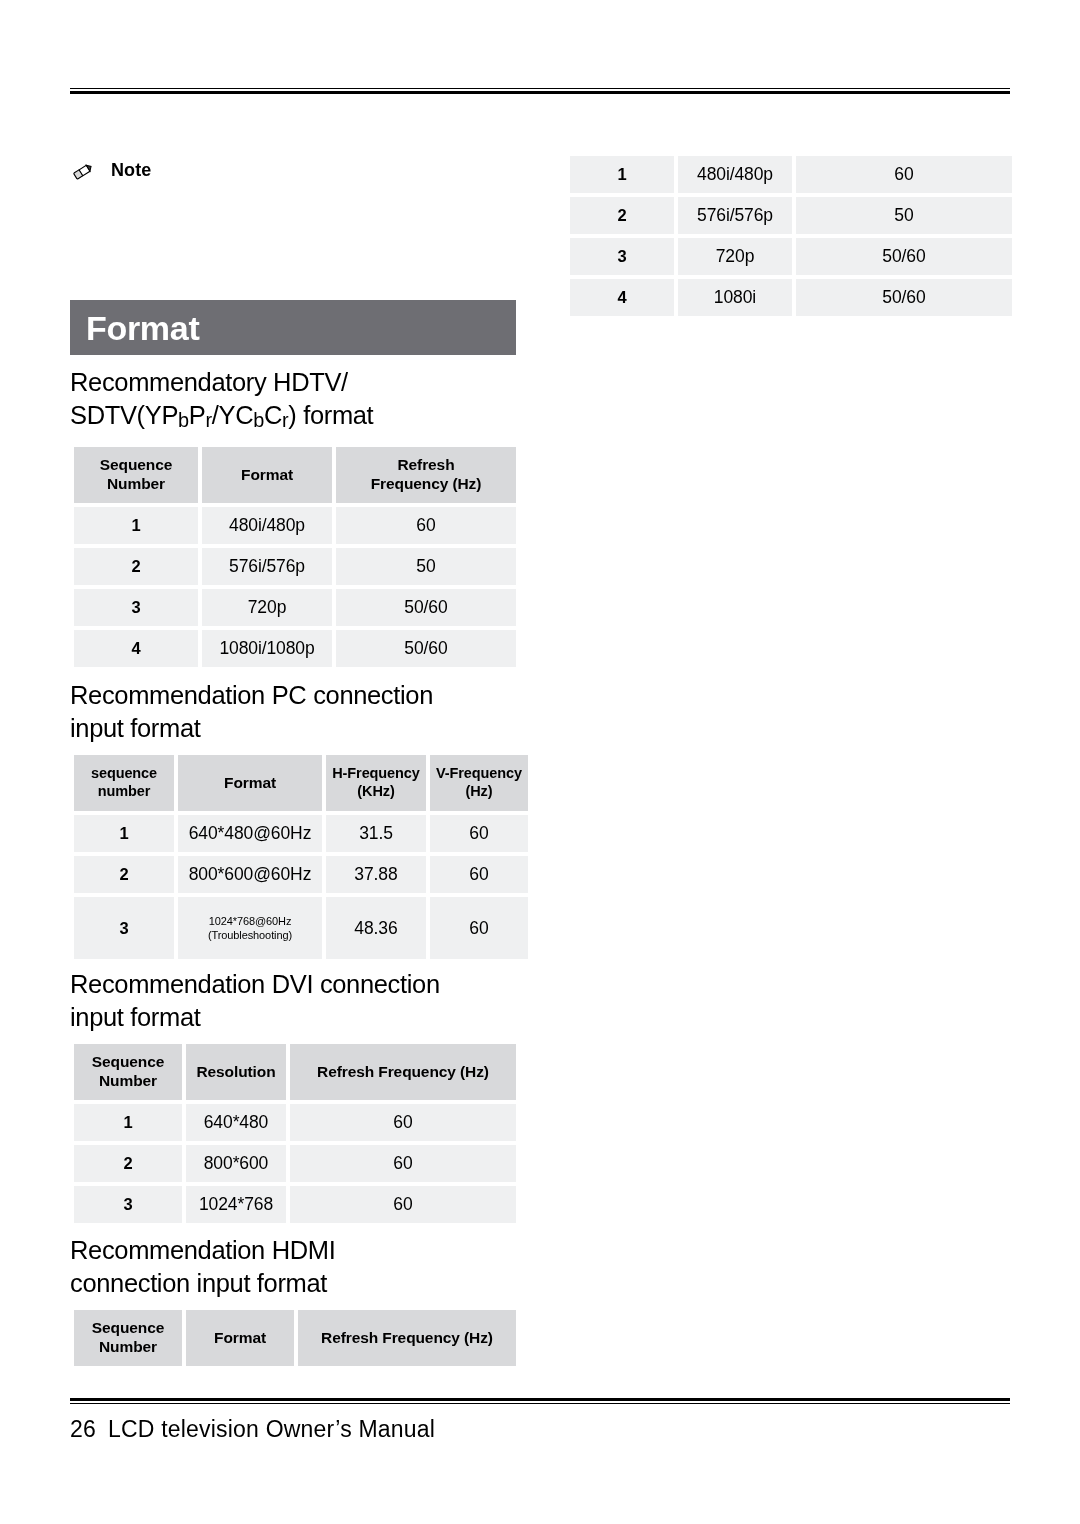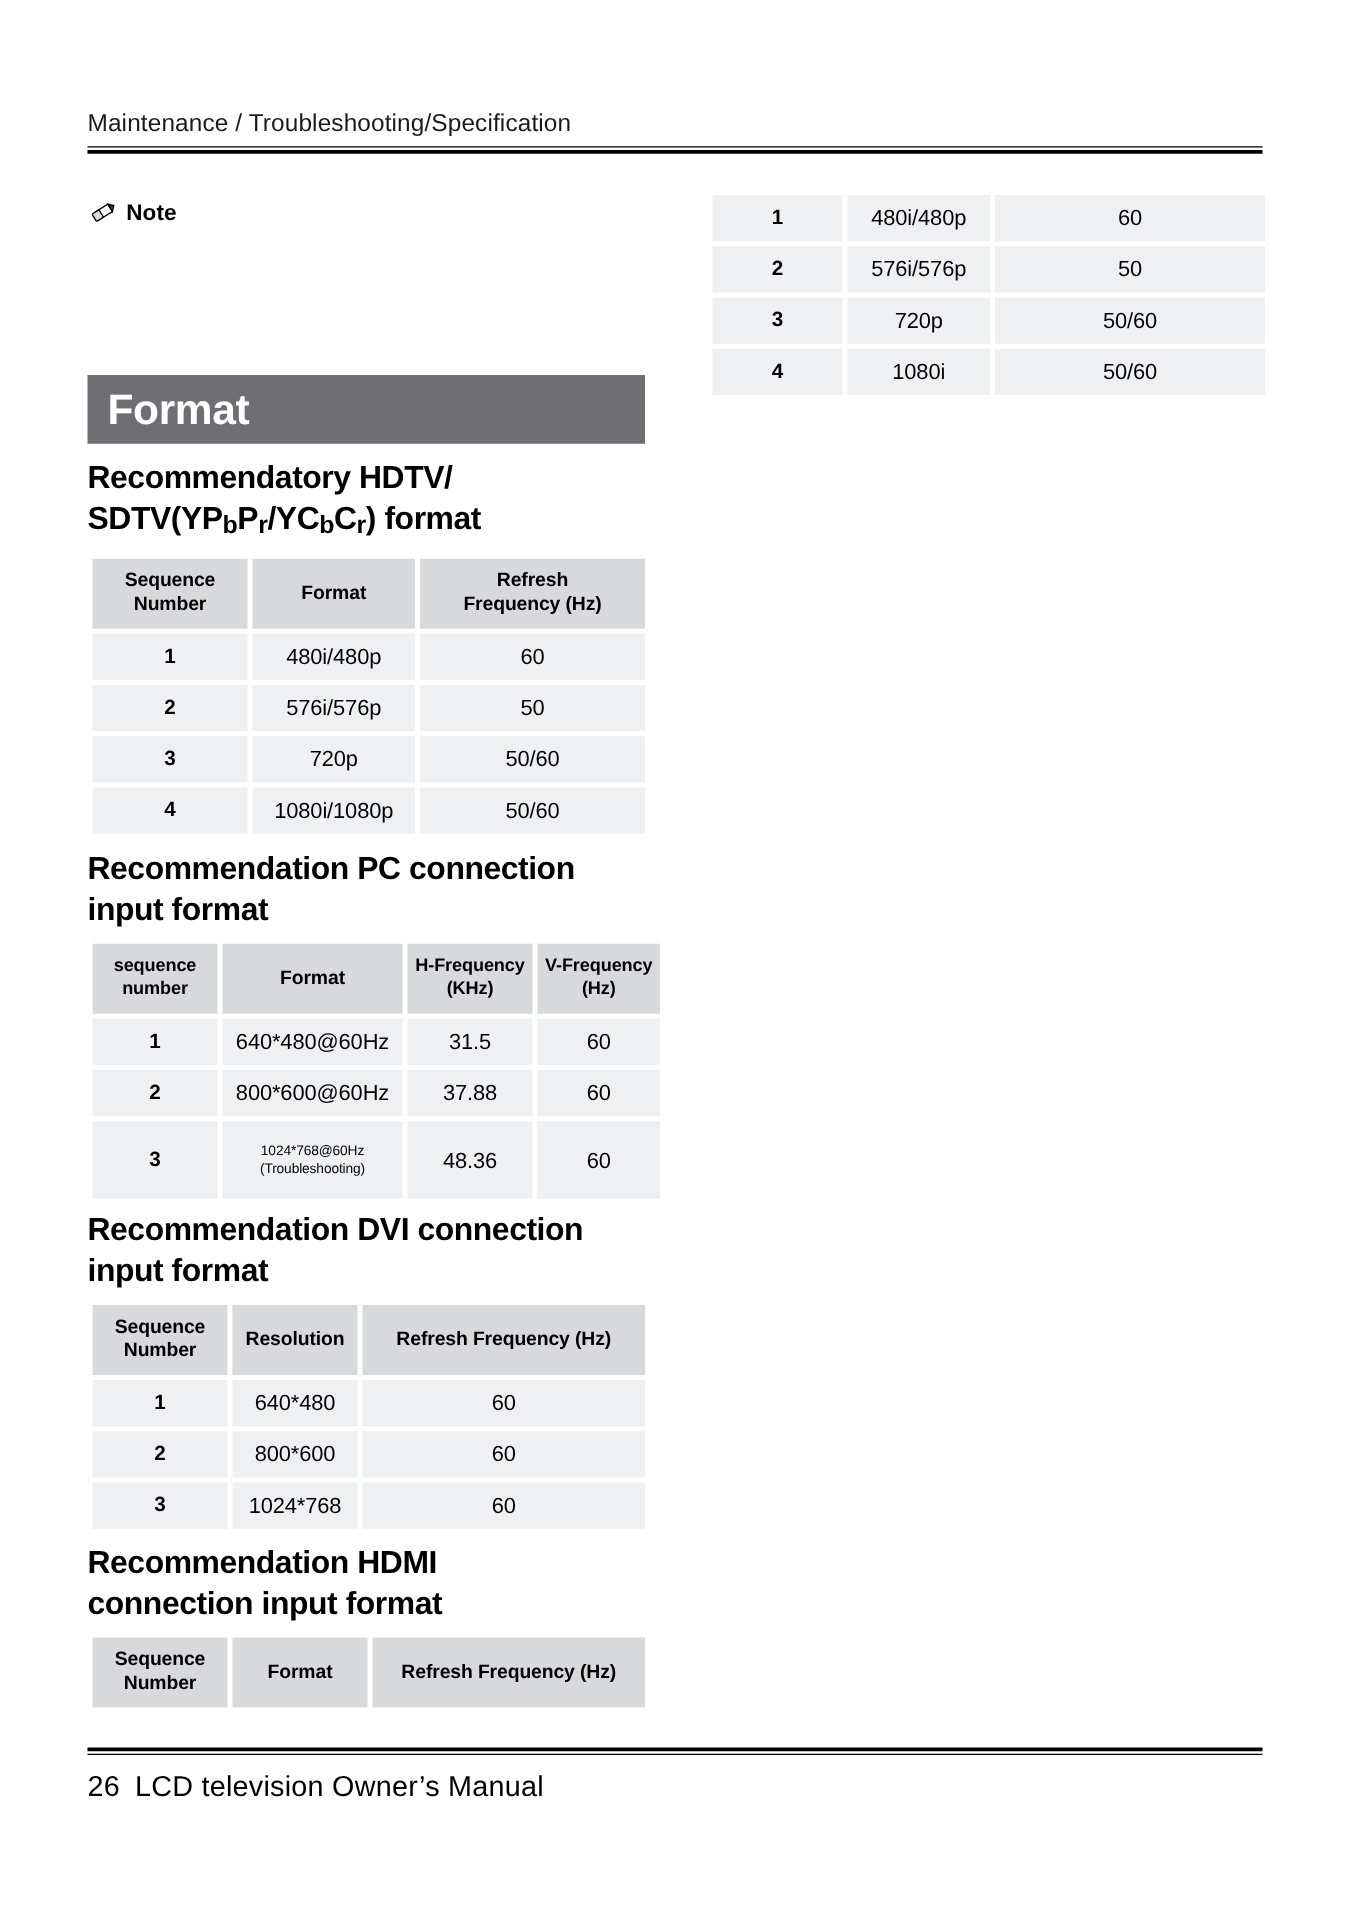--- a/index.html
+++ b/index.html
@@ -51,22 +51,22 @@
 
   
   .note-block {
     position: absolute;
     left: 72px;
     top: 160px;
     width: 470px;
   }
   .note-head {
     display: flex;
-    align-items: flex-start;
-    gap: 7px;
+    align-items: flex-end;
+    gap: 17px;
     margin-bottom: 7px;
   }
   .pencil-icon {
     width: 22px;
     height: 19px;
     display: block;
   }
   .note-label {
     font-size: 18px;
     font-weight: bold;
@@ -106,21 +106,21 @@
     font-weight: bold;
     letter-spacing: -.3px;
     padding-left: 16px;
     line-height: 1;
   }
 
   
   .sec-heading {
     position: absolute;
     font-size: 25.5px;
-    font-weight: bold;
+    font-weight: normal;
     line-height: 1.28;
     letter-spacing: -.35px;
     color: #000;
     width: 470px;
   }
   .sec-heading sub {
     font-size: .78em;
     vertical-align: baseline;
     position: relative;
     top: 3px;
@@ -192,21 +192,20 @@
   }
   .footer-text .pg { margin-right: 12px; }
   .footer-text .wordgap { letter-spacing: .2px; }
 </style>
 </head>
 <body>
 
 <div class="page">
 
   <div class="header">
-    <div class="header-title">Maintenance / Troubleshooting/Specification</div>
     <div class="header-rule-thin"></div>
     <div class="header-rule-thick"></div>
   </div>
 
   <div class="note-block">
     <div class="note-head">
       <span class="pencil-icon">
         <svg class="pencil-icon" viewBox="0 0 22 19" xmlns="http://www.w3.org/2000/svg">
           <g transform="rotate(-32 11 9.5)">
             <rect x="2" y="6" width="7" height="7" rx="1" fill="#d9d9d9" stroke="#000" stroke-width="1.1"></rect>

